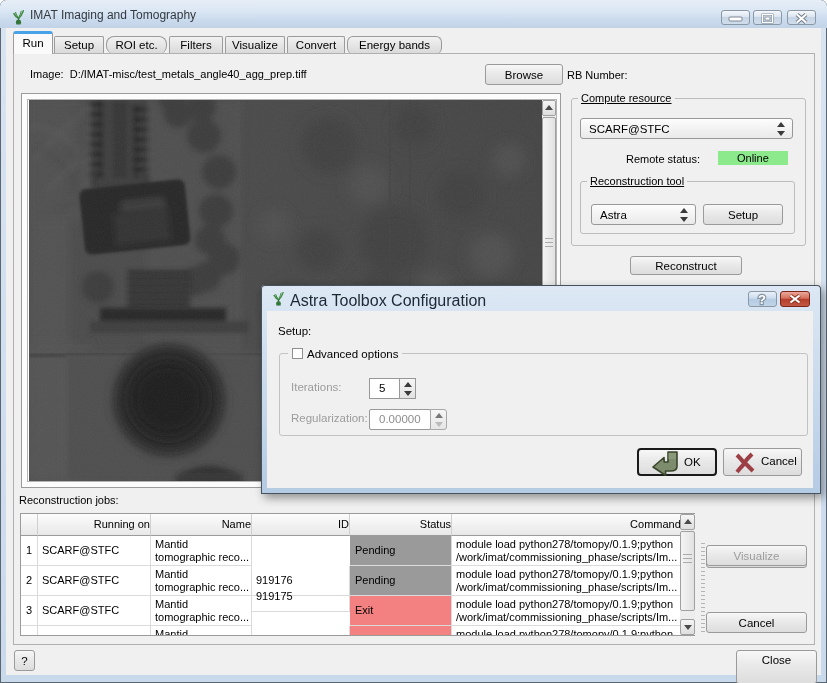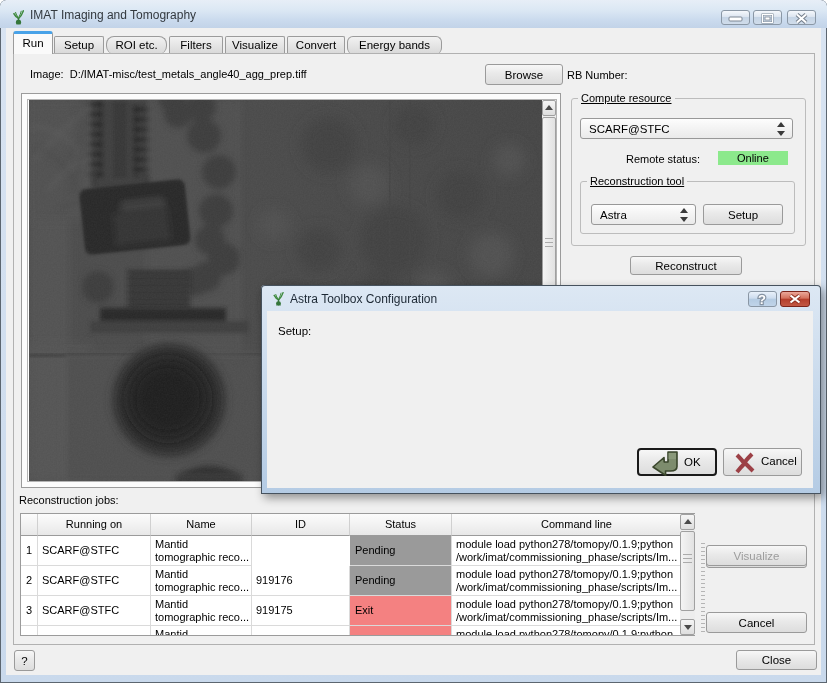--- a/index.html
+++ b/index.html
@@ -21,24 +21,24 @@
 .dnar{width:0;height:0;border-left:4.5px solid transparent;border-right:4.5px solid transparent;border-top:5px solid #3a3a3a;}
 #imgpanel{position:absolute;left:21px;top:93px;width:540px;height:395px;border:1px solid #9b9b9b;background:#fcfcfc;}
 #imginner{position:absolute;left:5px;top:5px;width:530px;height:383px;border:1px solid #b4b4b4;background:#fff;}
 .sb{position:absolute;background:#ededed;}
 .sbbtn{position:absolute;left:0;width:100%;border:1px solid #a0a0a0;border-radius:2px;background:linear-gradient(#f5f5f5,#dedede);}
 .sbthumb{position:absolute;left:0;width:100%;border:1px solid #a0a0a0;border-radius:2px;background:linear-gradient(90deg,#f4f4f4,#e2e2e2);}
 .tri-up{position:absolute;left:50%;top:50%;transform:translate(-50%,-60%);width:0;height:0;border-left:4px solid transparent;border-right:4px solid transparent;border-bottom:5px solid #4a4a4a;}
 .tri-dn{position:absolute;left:50%;top:50%;transform:translate(-50%,-40%);width:0;height:0;border-left:4px solid transparent;border-right:4px solid transparent;border-top:5px solid #4a4a4a;}
 .grip{position:absolute;left:2px;right:2px;height:1px;background:#ababab;}
 #jobs{position:absolute;left:20px;top:513px;width:675px;height:123px;border:1px solid #9b9b9b;background:#fff;overflow:hidden;}
-.th{position:absolute;top:0;height:22px;background:linear-gradient(#fcfcfc,#e8e8e8);border-right:1px solid #d0d0d0;border-bottom:1px solid #9b9b9b;font-size:11px;text-align:center;line-height:21px;color:#000;}
+.th{position:absolute;top:0;height:22px;background:linear-gradient(#fcfcfc,#e8e8e8);border-right:1px solid #d0d0d0;border-bottom:1px solid #9b9b9b;font-size:11px;text-align:right;line-height:21px;color:#000;}
 .cell{position:absolute;font-size:11px;color:#000;overflow:hidden;border-right:1px solid #dadada;border-bottom:1px solid #dadada;}
 #dlg{position:absolute;left:261px;top:285px;width:560px;height:209px;z-index:10;border-radius:4px 4px 0 0;background:linear-gradient(#dde8f4,#b4cbe4);box-shadow:inset 0 0 0 1px #46525e,3px 4px 10px rgba(0,0,0,.4);}
-#dlgtitle{position:absolute;left:29px;top:7px;font-size:12px;color:#1c2834;}
+#dlgtitle{position:absolute;left:29px;top:7px;font-size:16px;color:#1c2834;}
 #dlgbody{position:absolute;left:6px;top:26px;width:546px;height:177px;background:#f0f0f0;}
 .dis{color:#9c9c9c;}
 </style></head><body>
 <div id="win">
  <div id="titlebar">
   <svg style="position:absolute;left:13px;top:9px" width="11" height="17" viewBox="0 0 11 17">
         <path d="M0.6,4.2 C2.2,7.2 3.8,8.6 5.4,9.2" stroke="#3f8a3f" stroke-width="1.5" fill="none"></path>
         <path d="M2.4,3.2 C3.1,5.8 4.1,7.4 5.2,8.4" stroke="#3f8a3f" stroke-width="1.1" fill="none"></path>
         <path d="M10.6,1.2 C9.4,4.8 7.8,7.6 5.8,9.2" stroke="#3f8a3f" stroke-width="1.5" fill="none"></path>
         <path d="M8.3,1.8 C7.8,4.2 7,6.2 6,7.8" stroke="#3f8a3f" stroke-width="1" fill="none"></path>
@@ -268,21 +268,21 @@
       <div class="cell" style="left:431px;top:22px;width:250px;height:30px;line-height:13px;padding:2px 0 0 4px;">module load python278/tomopy/0.1.9;python<br>/work/imat/commissioning_phase/scripts/Im...</div>
       <div class="cell" style="left:0;top:52px;width:17px;height:30px;line-height:29px;text-align:center;">2</div>
       <div class="cell" style="left:17px;top:52px;width:113px;height:30px;line-height:29px;padding-left:4px;">SCARF@STFC</div>
       <div class="cell" style="left:130px;top:52px;width:101px;height:30px;line-height:13px;padding:2px 0 0 4px;">Mantid<br>tomographic reco...</div>
       <div class="cell" style="left:231px;top:52px;width:98px;height:30px;line-height:29px;padding-left:4px;">919176</div>
       <div class="cell" style="left:329px;top:52px;width:102px;height:30px;line-height:29px;padding-left:5px;background:#9a9a9a;">Pending</div>
       <div class="cell" style="left:431px;top:52px;width:250px;height:30px;line-height:13px;padding:2px 0 0 4px;">module load python278/tomopy/0.1.9;python<br>/work/imat/commissioning_phase/scripts/Im...</div>
       <div class="cell" style="left:0;top:82px;width:17px;height:30px;line-height:29px;text-align:center;">3</div>
       <div class="cell" style="left:17px;top:82px;width:113px;height:30px;line-height:29px;padding-left:4px;">SCARF@STFC</div>
       <div class="cell" style="left:130px;top:82px;width:101px;height:30px;line-height:13px;padding:2px 0 0 4px;">Mantid<br>tomographic reco...</div>
-      <div class="cell" style="left:231px;top:82px;width:98px;height:30px;line-height:29px;padding-left:4px;">919175</div>
+      <div class="cell" style="left:231px;top:68px;width:98px;height:30px;line-height:29px;padding-left:4px;">919175</div>
       <div class="cell" style="left:329px;top:82px;width:102px;height:30px;line-height:29px;padding-left:5px;background:#f48181;">Exit</div>
       <div class="cell" style="left:431px;top:82px;width:250px;height:30px;line-height:13px;padding:2px 0 0 4px;">module load python278/tomopy/0.1.9;python<br>/work/imat/commissioning_phase/scripts/Im...</div>
       <div class="cell" style="left:0;top:112px;width:17px;height:30px;line-height:29px;text-align:center;">4</div>
       <div class="cell" style="left:17px;top:112px;width:113px;height:30px;line-height:29px;padding-left:4px;">SCARF@STFC</div>
       <div class="cell" style="left:130px;top:112px;width:101px;height:30px;line-height:13px;padding:2px 0 0 4px;">Mantid<br>tomographic reco...</div>
       <div class="cell" style="left:231px;top:112px;width:98px;height:30px;line-height:29px;padding-left:4px;">919174</div>
       <div class="cell" style="left:329px;top:112px;width:102px;height:30px;line-height:29px;padding-left:5px;background:#f48181;">Exit</div>
       <div class="cell" style="left:431px;top:112px;width:250px;height:30px;line-height:13px;padding:2px 0 0 4px;">module load python278/tomopy/0.1.9;python<br>/work/imat/commissioning_phase/scripts/Im...</div>
     </div>
  <div class="sb" style="left:680px;top:514px;width:15px;height:121px;">
@@ -320,41 +320,59 @@
       <div style="position:absolute;left:1px;top:98px;width:4px;height:1px;background:#b5b5b5;"></div>
       <div style="position:absolute;left:1px;top:102px;width:4px;height:1px;background:#b5b5b5;"></div>
       <div style="position:absolute;left:1px;top:106px;width:4px;height:1px;background:#b5b5b5;"></div>
       <div style="position:absolute;left:1px;top:110px;width:4px;height:1px;background:#b5b5b5;"></div>
       <div style="position:absolute;left:1px;top:114px;width:4px;height:1px;background:#b5b5b5;"></div>
     </div>
  <div class="btn" style="left:706px;top:515px;width:101px;height:21px;line-height:20px;margin-top:32px;">Refresh</div>
  <div class="btn dis" style="left:706px;top:545px;width:101px;height:21px;line-height:20px;">Visualize</div>
  <div class="btn" style="left:706px;top:612px;width:101px;height:21px;line-height:20px;">Cancel</div>
  <div class="btn" style="left:14px;top:650px;width:21px;height:21px;line-height:20px;">?</div>
- <div class="btn" style="left:736px;top:650px;width:81px;height:20px;line-height:19px;">Close</div>
+ <div class="btn" style="left:736px;top:650px;width:81px;height:34px;line-height:19px;">Close</div>
  <div id="dlg">
   <svg style="position:absolute;left:12px;top:6px" width="11" height="16" viewBox="0 0 11 17">
         <path d="M0.6,4.2 C2.2,7.2 3.8,8.6 5.4,9.2" stroke="#3f8a3f" stroke-width="1.5" fill="none"></path>
         <path d="M2.4,3.2 C3.1,5.8 4.1,7.4 5.2,8.4" stroke="#3f8a3f" stroke-width="1.1" fill="none"></path>
         <path d="M10.6,1.2 C9.4,4.8 7.8,7.6 5.8,9.2" stroke="#3f8a3f" stroke-width="1.5" fill="none"></path>
         <path d="M8.3,1.8 C7.8,4.2 7,6.2 6,7.8" stroke="#3f8a3f" stroke-width="1" fill="none"></path>
         <path d="M5.5,8.5 L5.5,12.5" stroke="#35763a" stroke-width="1.6"></path>
         <ellipse cx="5.5" cy="13.2" rx="2.6" ry="2.4" fill="#35763a"></ellipse>
         <path d="M3.2,15 C4.2,14 6.8,14 7.8,15" stroke="#35763a" stroke-width="1" fill="none"></path>
       </svg>
   <div id="dlgtitle">Astra Toolbox Configuration</div>
   <div class="wbtn" style="left:487px;top:6px;width:29px;height:16px;background:linear-gradient(#e9f1fa,#ccdcee 45%,#b4cbe2 50%,#c0d4e9);"><svg width="27" height="14">
           <text x="13" y="12" text-anchor="middle" font-size="13" font-weight="bold" fill="#fff" stroke="#8593a3" stroke-width="2.4" paint-order="stroke">?</text>
         </svg></div>
   <div class="wbtn" style="left:519px;top:6px;width:30px;height:16px;border-color:#7c241a;background:linear-gradient(#eba89a,#d4705c 45%,#b53e2b 50%,#c25844);"><svg width="28" height="14">
           <path d="M9.5,3.5 L18.5,10.5 M18.5,3.5 L9.5,10.5" stroke="#8c2f20" stroke-width="4"></path>
           <path d="M9.5,3.5 L18.5,10.5 M18.5,3.5 L9.5,10.5" stroke="#fff" stroke-width="2.2"></path>
         </svg></div>
   <div id="dlgbody">
    <div class="lbl" style="left:11px;top:14px;font-size:11.5px;">Setup:</div>
+   <div class="group" style="left:12px;top:42px;width:529px;height:83px;border-color:#c2c2c2;">
+     <div style="position:absolute;left:8px;top:-6px;background:#f0f0f0;padding:0 4px;display:flex;">
+       <div style="width:11px;height:11px;border:1px solid #8f8f8f;background:#fff;margin-right:4px;"></div>
+       <span style="font-size:11.5px;">Advanced options</span>
+     </div>
+     <div class="lbl dis" style="left:11px;top:27px;font-size:11.5px;">Iterations:</div>
+     <div class="field" style="left:89px;top:24px;width:31px;height:21px;line-height:19px;padding-left:9px;border-radius:0;font-size:11.5px;">5</div>
+     <div style="position:absolute;left:119px;top:24px;width:17px;height:21px;border:1px solid #989898;background:linear-gradient(#f6f6f6,#e2e2e2);">
+        <div class="upar" style="margin:3px auto 0;border-left-width:4px;border-right-width:4px;"></div>
+            <div class="dnar" style="margin:4px auto 0;border-left-width:4px;border-right-width:4px;"></div>
+     </div>
+     <div class="lbl dis" style="left:11px;top:58px;font-size:11.5px;">Regularization:</div>
+     <div class="field" style="left:89px;top:55px;width:62px;height:21px;line-height:19px;padding-left:9px;color:#8e8e8e;font-size:11.5px;">0.00000</div>
+     <div style="position:absolute;left:150px;top:55px;width:17px;height:21px;border:1px solid #a8a8a8;border-radius:0 3px 3px 0;background:linear-gradient(#f6f6f6,#e6e6e6);">
+        <div class="upar" style="margin:3px auto 0;border-left-width:4px;border-right-width:4px;border-bottom-color:#777;"></div>
+            <div class="dnar" style="margin:4px auto 0;border-left-width:4px;border-right-width:4px;border-top-color:#bbb;"></div>
+     </div>
+   </div>
    <div class="btn" style="left:370px;top:137px;width:80px;height:28px;border:2px solid #1a1a1a;border-radius:4px;">
      <svg style="position:absolute;left:13px;top:1px" width="28" height="25" viewBox="0 0 28 25">
             <path d="M1,16 L12,6.5 L12.2,11 L16,11 L16,1 L25,1 L25,15.5 C25,18.5 22.5,20 18.5,20 L13.5,20 L13.7,24.5 Z" fill="#7d8c6d" stroke="#3a462c" stroke-width="1.6" stroke-linejoin="round"></path>
             <path d="M16.5,2 L24,2 L24,8 L16.5,8 Z" fill="#8d9c7d" opacity="0.8"></path>
           </svg>
      <span style="position:absolute;left:45px;top:6px;">OK</span>
    </div>
    <div class="btn" style="left:456px;top:137px;width:79px;height:28px;">
      <svg style="position:absolute;left:10px;top:2px" width="22" height="24" viewBox="0 0 22 24">
             <path d="M3,4 C6,7 8,9 10,12 C13,8 15,6 18,3 M19,20 C15,16 13,14 11,12 M3,21 C7,16 9,14 11,12" stroke="#9c4046" stroke-width="4" fill="none"></path>

